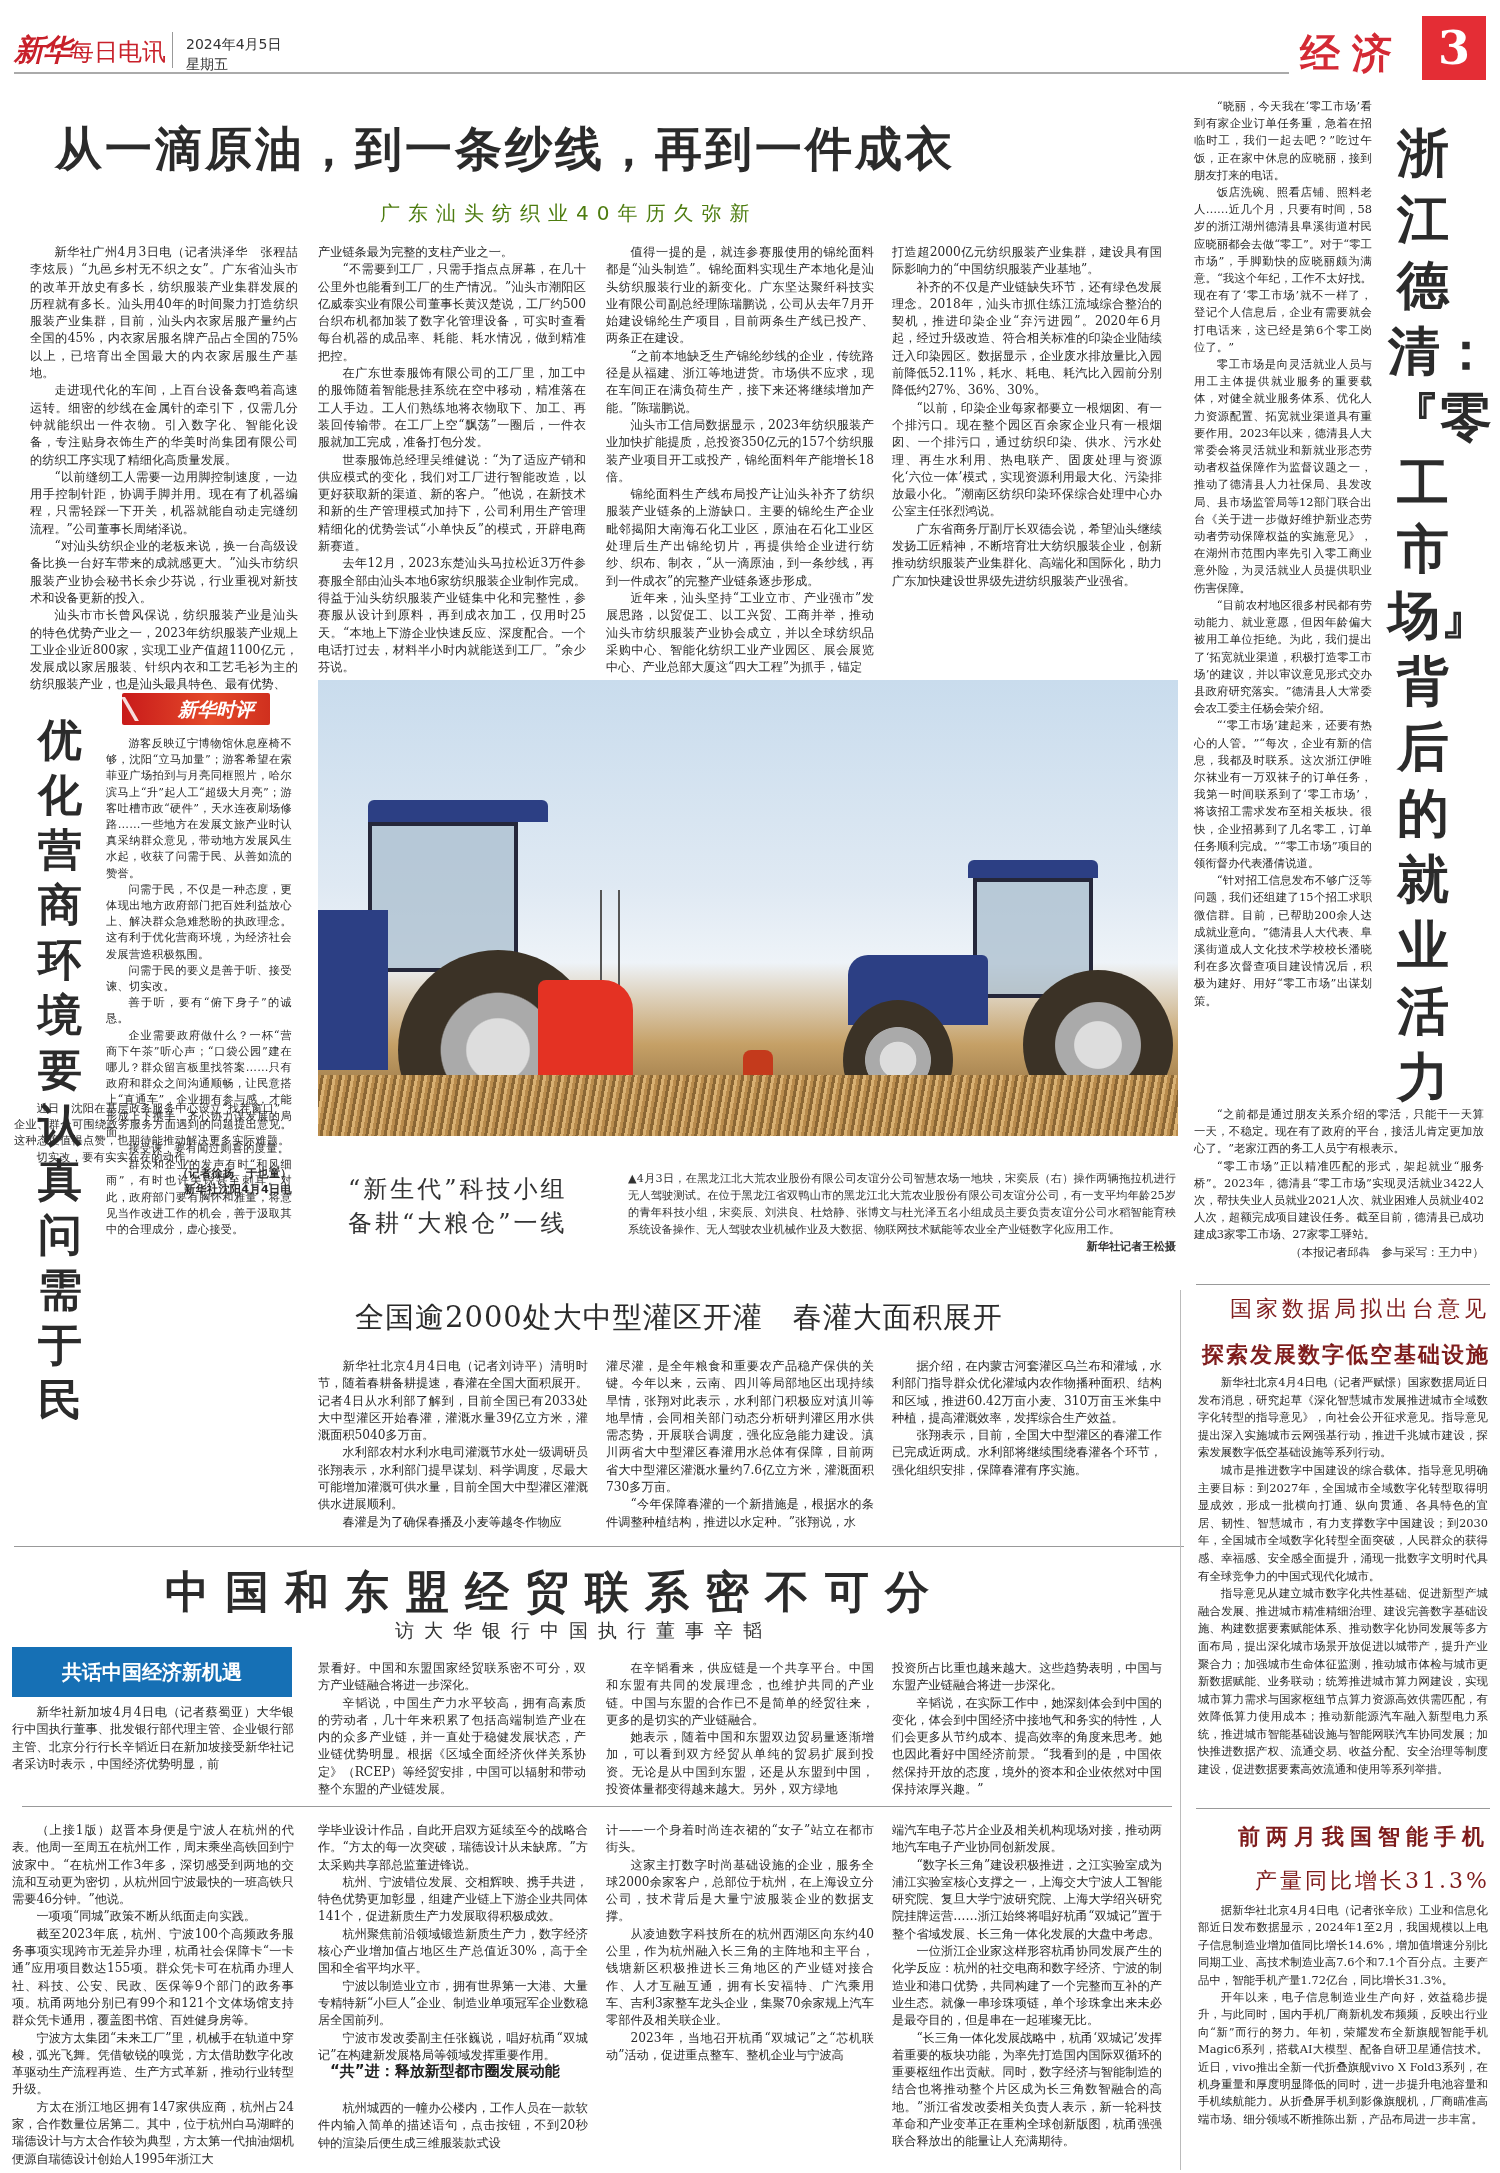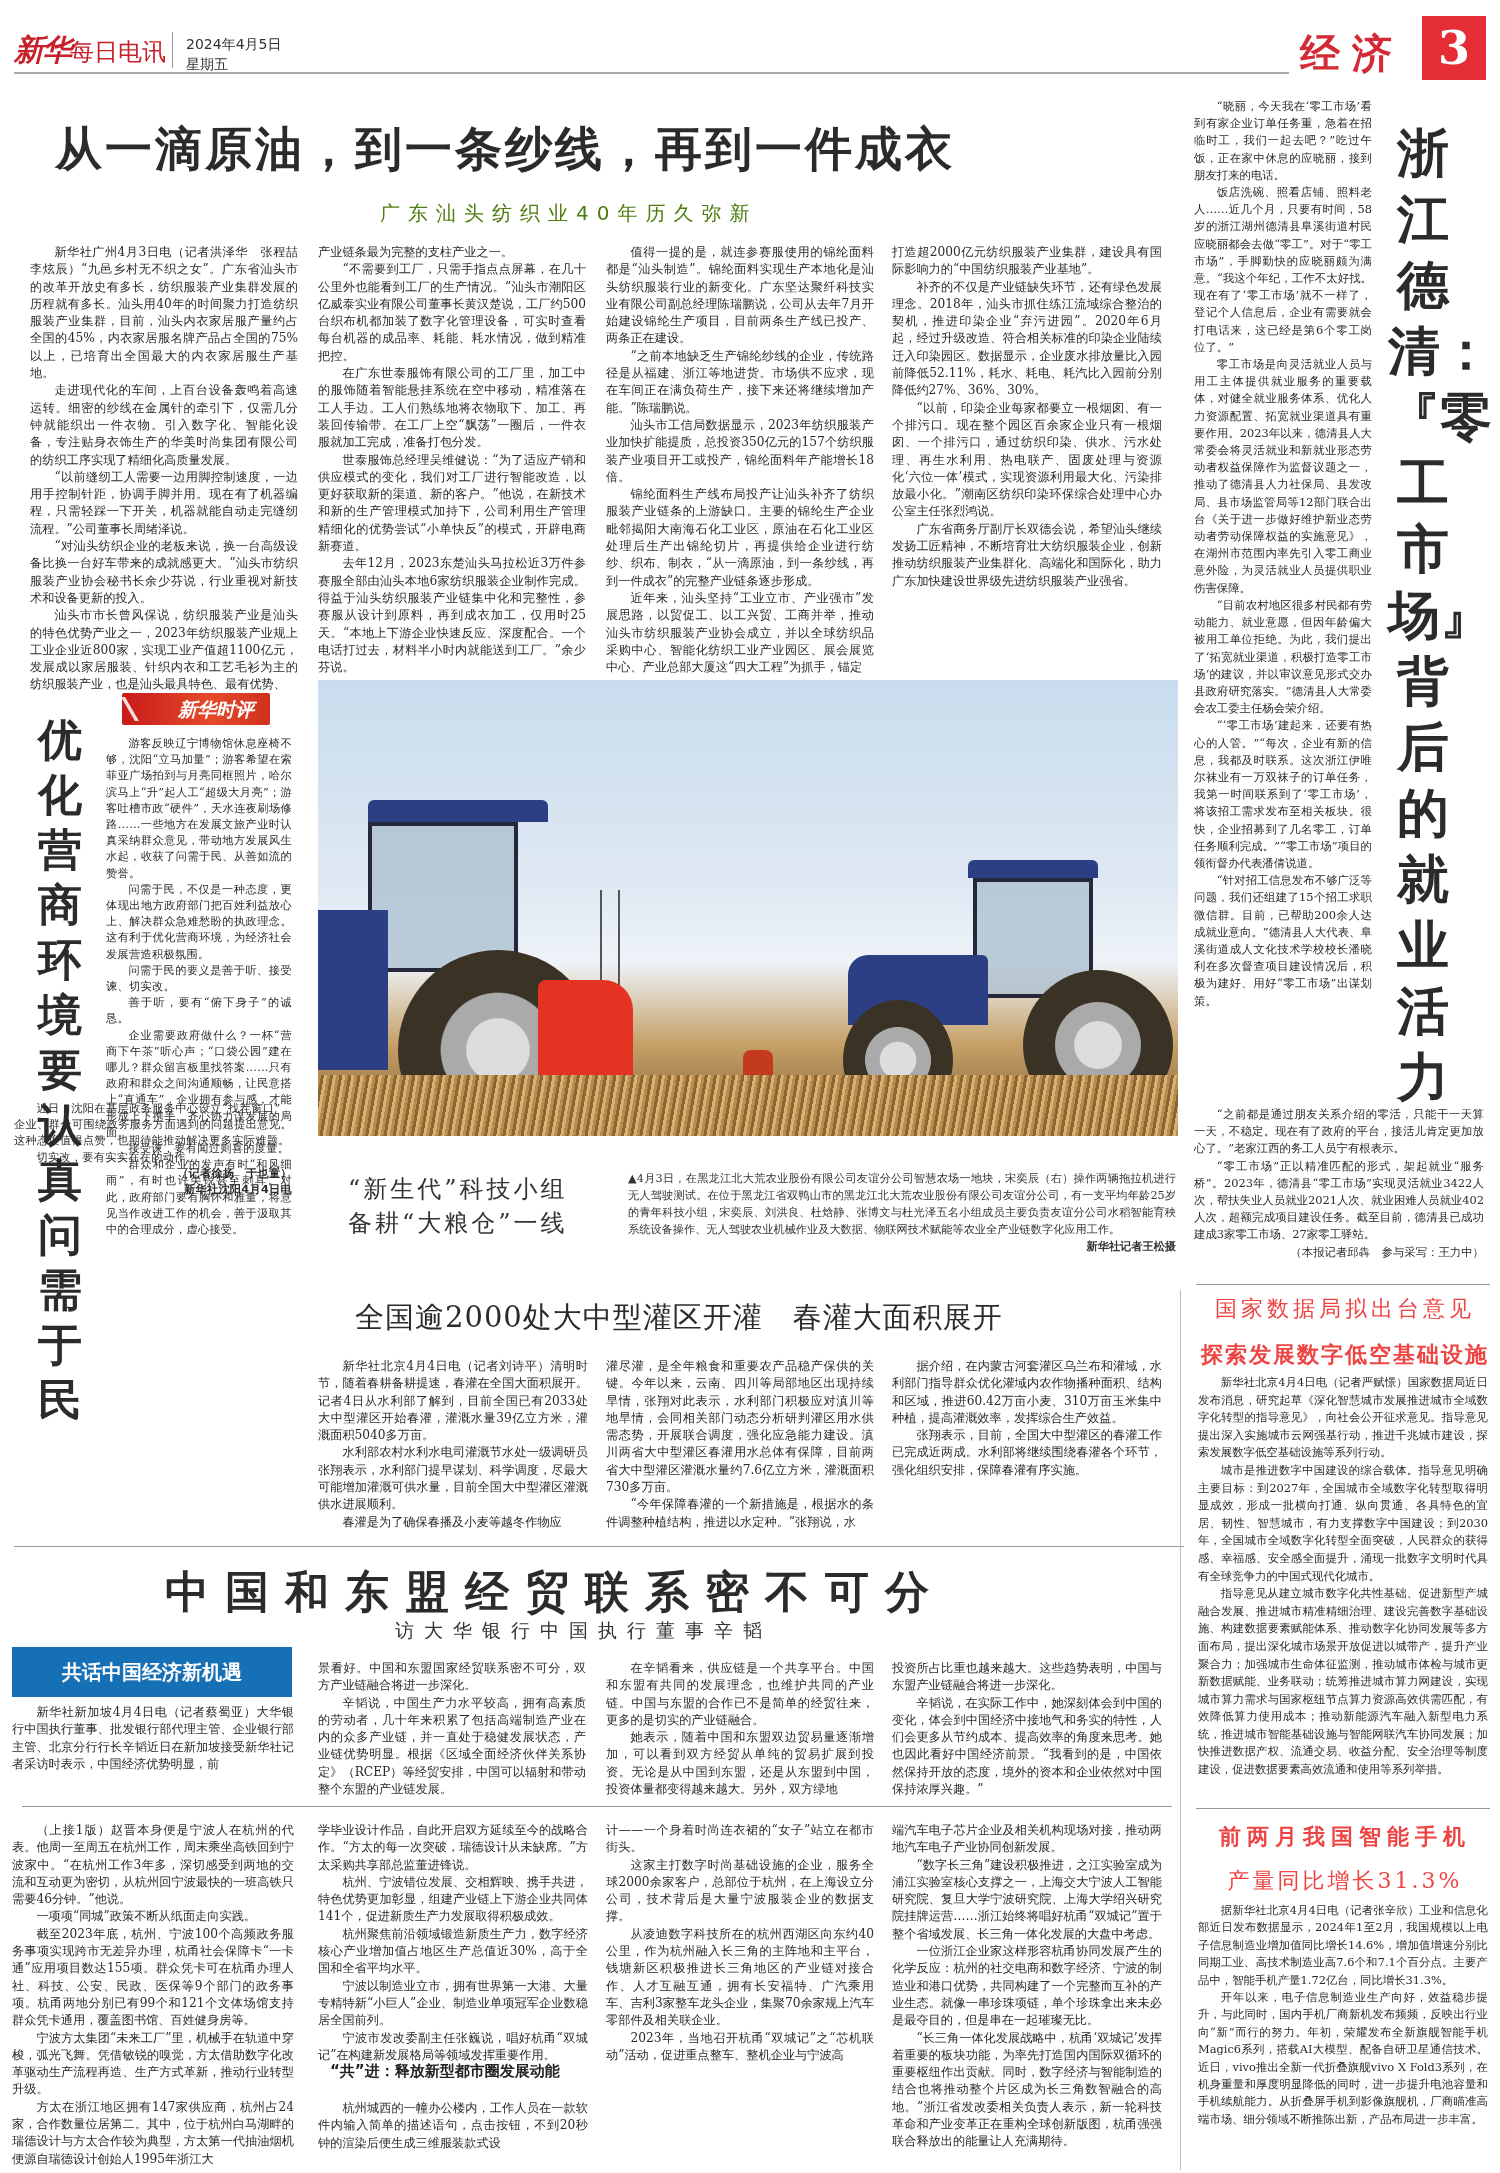--- a/index.html
+++ b/index.html
@@ -33,21 +33,21 @@
   #photo .people{position:absolute;left:425px;top:370px;width:30px;height:70px;background:linear-gradient(#c43a1c 0 45%,#222 46%);border-radius:8px 8px 0 0;}
   #photo .pylon{position:absolute;left:282px;top:210px;width:20px;height:200px;border-left:2px solid #555;border-right:2px solid #555;}
   #photo .stubble{position:absolute;left:0;top:395px;width:100%;height:61px;background:repeating-linear-gradient(100deg,#b98c4d 0 3px,#8a6634 3px 6px,#d9b173 6px 9px);}
   #cap-title{left:348px;top:1172px;font-size:24px;line-height:34px;letter-spacing:3px;font-family:"DejaVu Serif",serif;color:#333;}
   #caption{left:628px;top:1170px;width:548px;font-size:11.2px;line-height:17px;color:#333;text-align:justify;}
   #caption .cr{float:right;font-family:"DejaVu Sans",sans-serif;font-weight:bold;}
   #h2{left:355px;top:1298px;font-size:29px;font-weight:normal;letter-spacing:1px;}
   #h3{left:165px;top:1563px;font-size:44px;letter-spacing:16px;}
   #h3sub{left:395px;top:1618px;font-size:19px;letter-spacing:10px;font-family:"DejaVu Sans",sans-serif;color:#333;}
   #blue-tag{left:12px;top:1647px;width:280px;height:50px;background:#1670b5;color:#fff;font-size:20px;font-family:"DejaVu Sans",sans-serif;font-weight:bold;line-height:50px;text-align:center;}
-  .sideh{font-family:"DejaVu Serif",serif;font-weight:bold;color:#ef4444;text-align:center;}
+  .sideh{font-family:"DejaVu Serif",serif;font-weight:bold;color:#7f1d1d;text-align:right;}
   #h4a{left:1200px;top:1294px;width:290px;font-size:22px;letter-spacing:4px;font-weight:normal;}
   #h4b{left:1200px;top:1340px;width:290px;font-size:22px;letter-spacing:2px;}
   #h5a{left:1200px;top:1822px;width:290px;font-size:22px;letter-spacing:6px;}
   #h5b{left:1200px;top:1866px;width:290px;font-size:22px;letter-spacing:3px;font-weight:normal;}
   .hr{position:absolute;height:1px;background:#999;}
   .vr{position:absolute;width:1px;background:#bbb;}
   #subhead-gong{left:330px;top:2062px;font-size:15px;font-weight:bold;font-family:"DejaVu Sans",sans-serif;color:#222;}
 </style>
 </head>
 <body>

